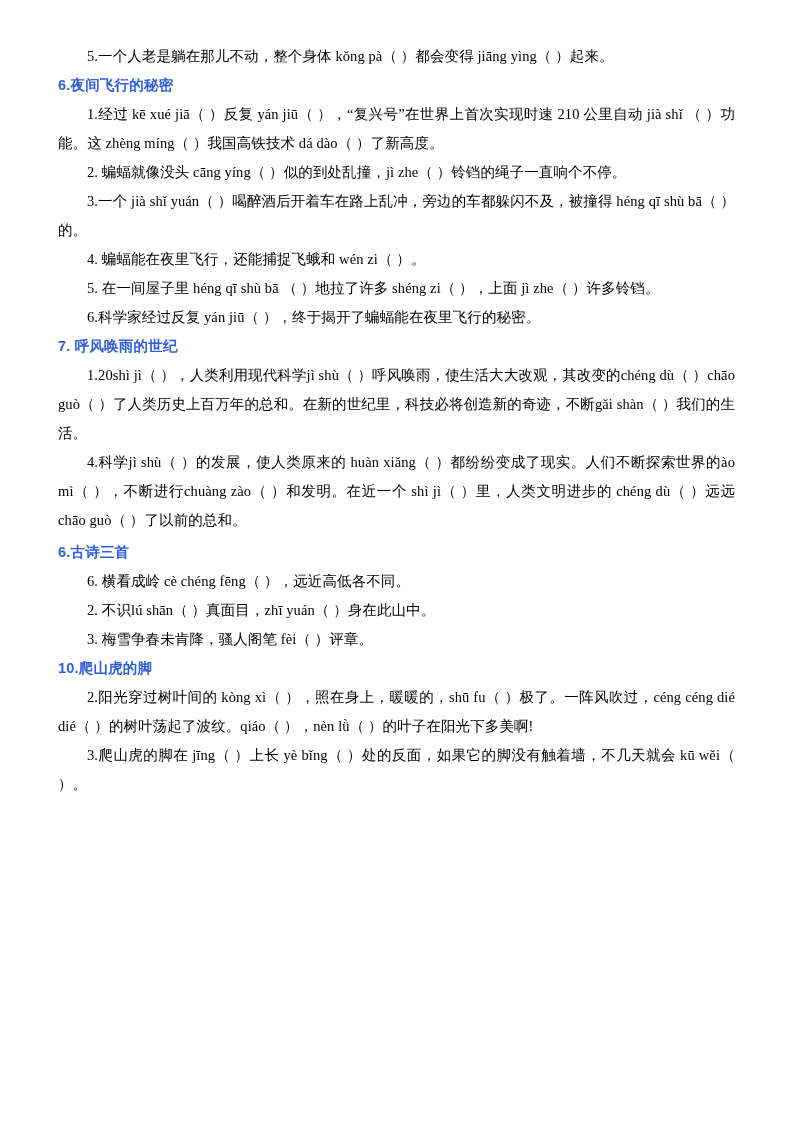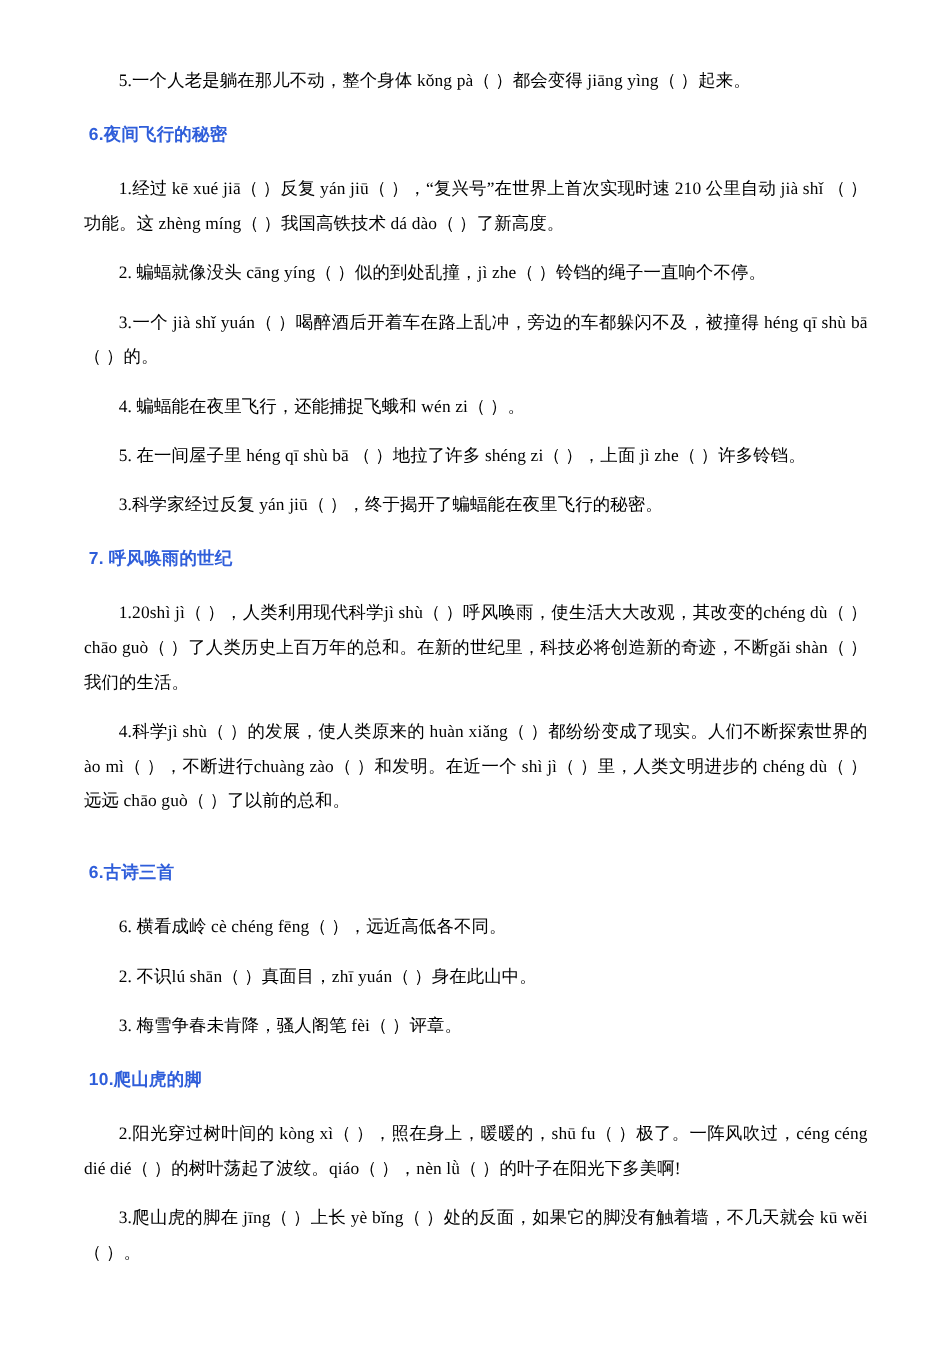--- a/index.html
+++ b/index.html
@@ -18,29 +18,29 @@
     width: 793px;
     height: 1122px;
     box-sizing: border-box;
     padding: 42px 58px 0 58px;
   }
   .doc {
     font-size: 14.5px;
     line-height: 29px;
   }
   .para {
-    margin: 12px;
+    margin: 0;
     text-indent: 2em;
     text-align: justify;
     font-size: 14.5px;
     line-height: 29px;
     letter-spacing: 0.1px;
   }
   .heading {
-    margin: 16px;
+    margin: 0;
     font-size: 14.5px;
     line-height: 29px;
     font-weight: bold;
     color: #2f5eda;
     font-family: "Liberation Sans", sans-serif;
     letter-spacing: 0.2px;
   }
   .spacer-1 { height: 3px; }
 </style>
 </head>
@@ -51,21 +51,21 @@
 
     <p class="para">5.一个人老是躺在那儿不动，整个身体 kǒng pà（        ）都会变得 jiāng yìng（        ）起来。</p>
 
     <div class="heading">6.夜间飞行的秘密</div>
 
     <p class="para">1.经过 kē xué jiā（              ）反复 yán jiū（            ），“复兴号”在世界上首次实现时速 210 公里自动 jià shǐ （          ）功能。这 zhèng míng（          ）我国高铁技术 dá dào（          ）了新高度。</p>
     <p class="para">2. 蝙蝠就像没头 cāng yíng（          ）似的到处乱撞，jì zhe（            ）铃铛的绳子一直响个不停。</p>
     <p class="para">3.一个 jià shǐ yuán（          ）喝醉酒后开着车在路上乱冲，旁边的车都躲闪不及，被撞得 héng qī shù bā（          ）的。</p>
     <p class="para">4. 蝙蝠能在夜里飞行，还能捕捉飞蛾和 wén zi（          ）。</p>
     <p class="para">5. 在一间屋子里 héng qī shù bā （            ）地拉了许多 shéng zi（          ），上面 jì zhe（      ）许多铃铛。</p>
-    <p class="para">3.科学家经过反复 yán jiū（         ），终于揭开了蝙蝠能在夜里飞行的秘密。</p>
+    <p class="para">6.科学家经过反复 yán jiū（         ），终于揭开了蝙蝠能在夜里飞行的秘密。</p>
 
     <div class="heading">7. 呼风唤雨的世纪</div>
 
     <p class="para">1.20shì jì（            ），人类利用现代科学jì shù（          ）呼风唤雨，使生活大大改观，其改变的chéng dù（        ）chāo guò（          ）了人类历史上百万年的总和。在新的世纪里，科技必将创造新的奇迹，不断gǎi shàn（        ）我们的生活。</p>
     <p class="para">4.科学jì shù（        ）的发展，使人类原来的 huàn xiǎng（        ）都纷纷变成了现实。人们不断探索世界的ào mì（        ），不断进行chuàng zào（        ）和发明。在近一个 shì jì（          ）里，人类文明进步的 chéng dù（          ）远远 chāo guò（         ）了以前的总和。</p>
 
     <div class="spacer-1"></div>
     <div class="heading">6.古诗三首</div>
 
     <p class="para">6. 横看成岭 cè chéng fēng（            ），远近高低各不同。</p>

